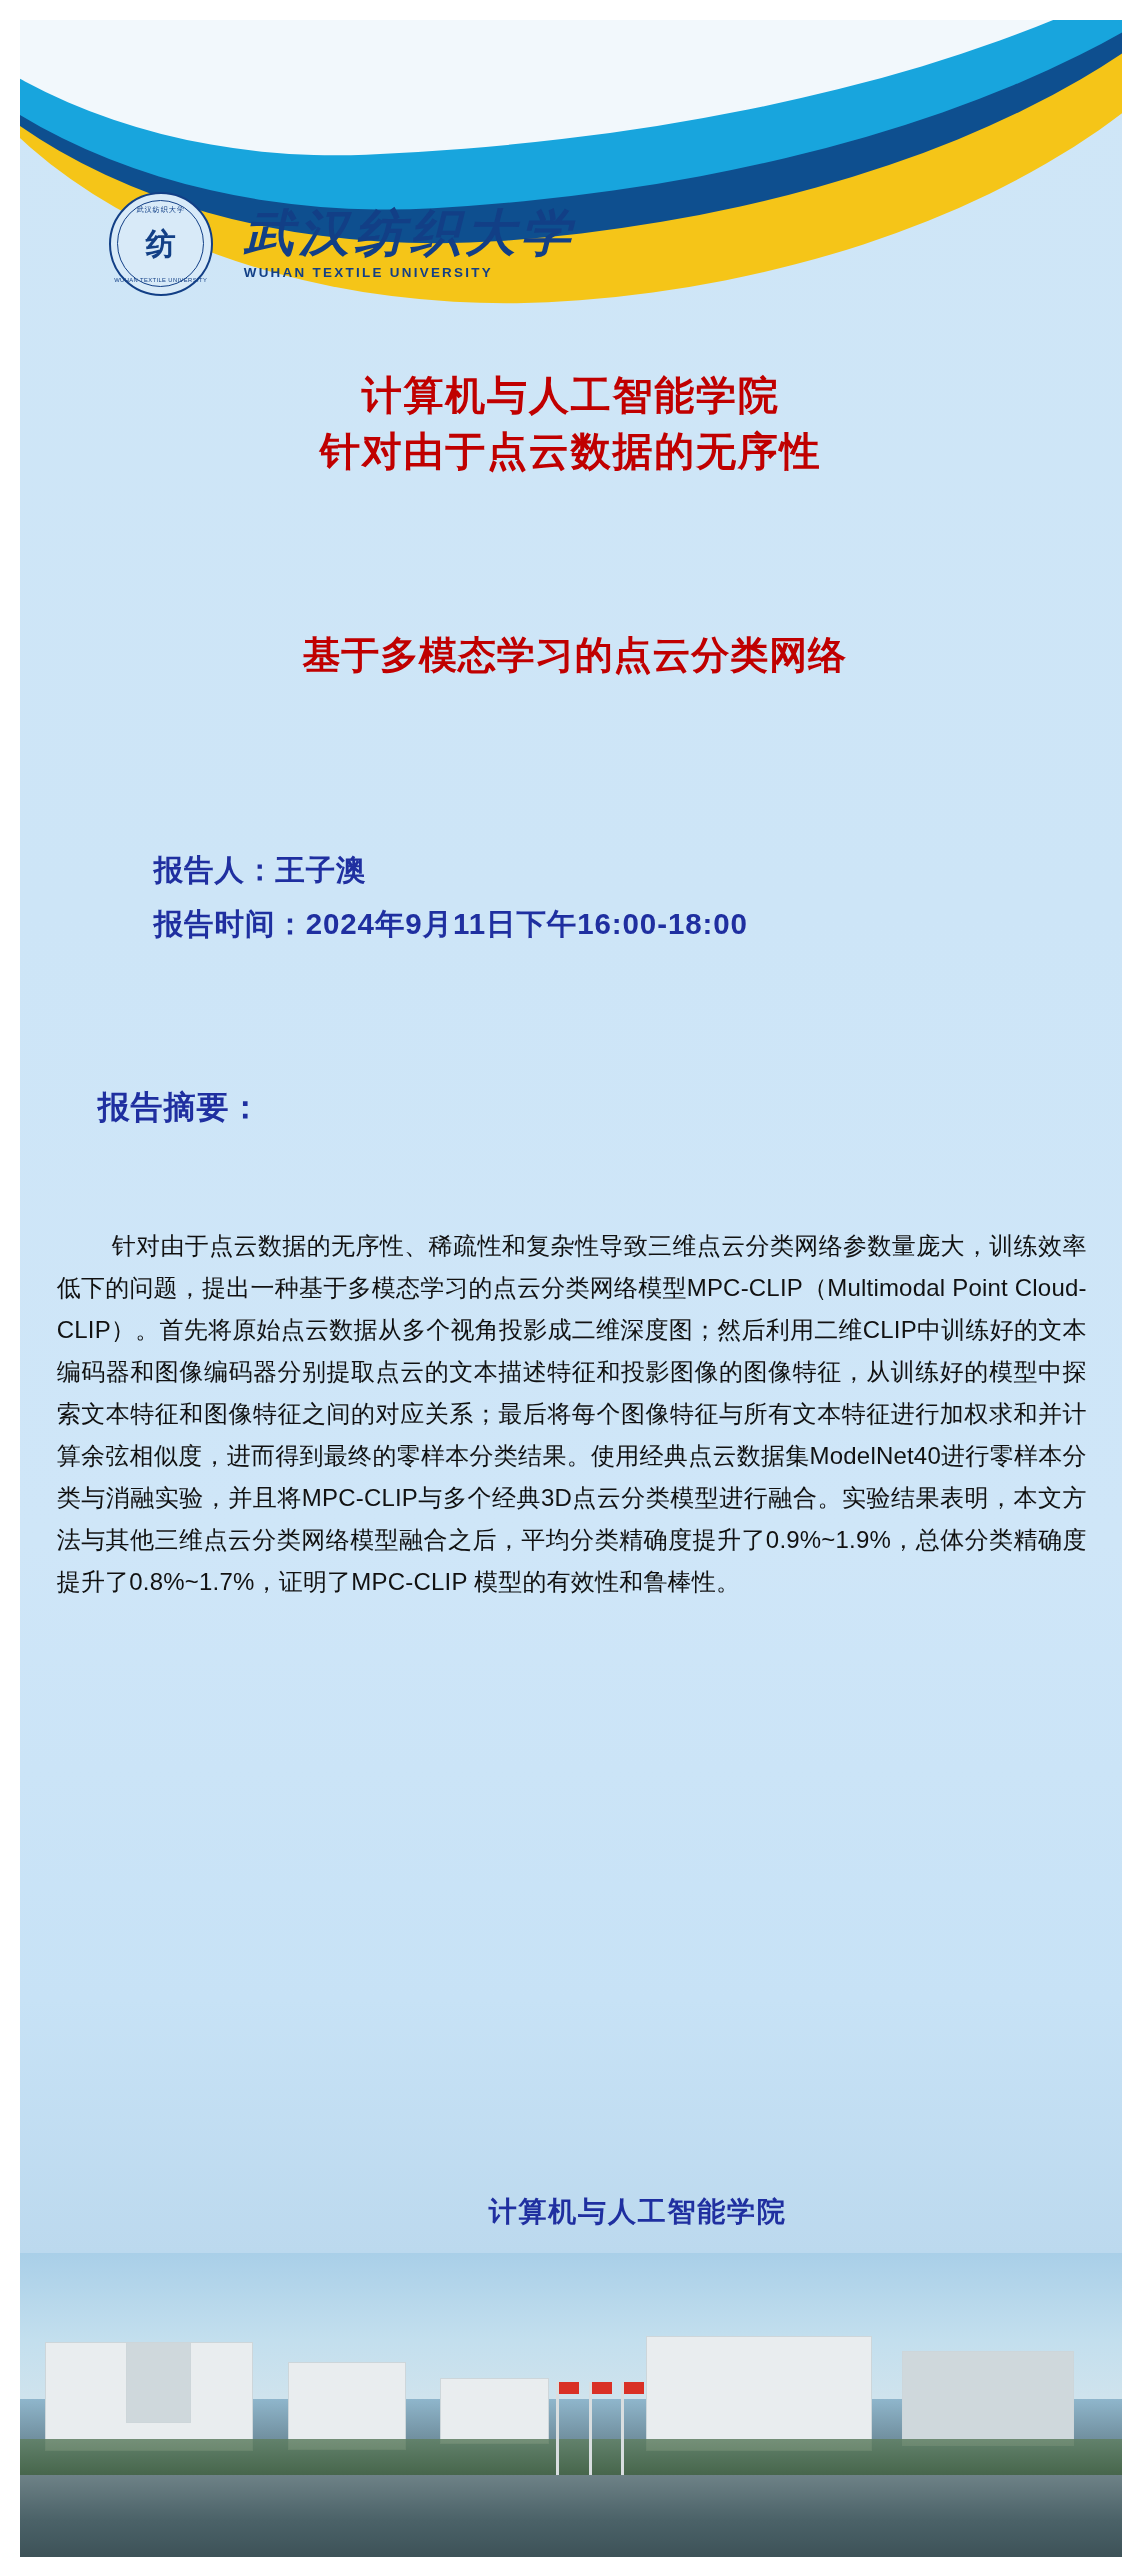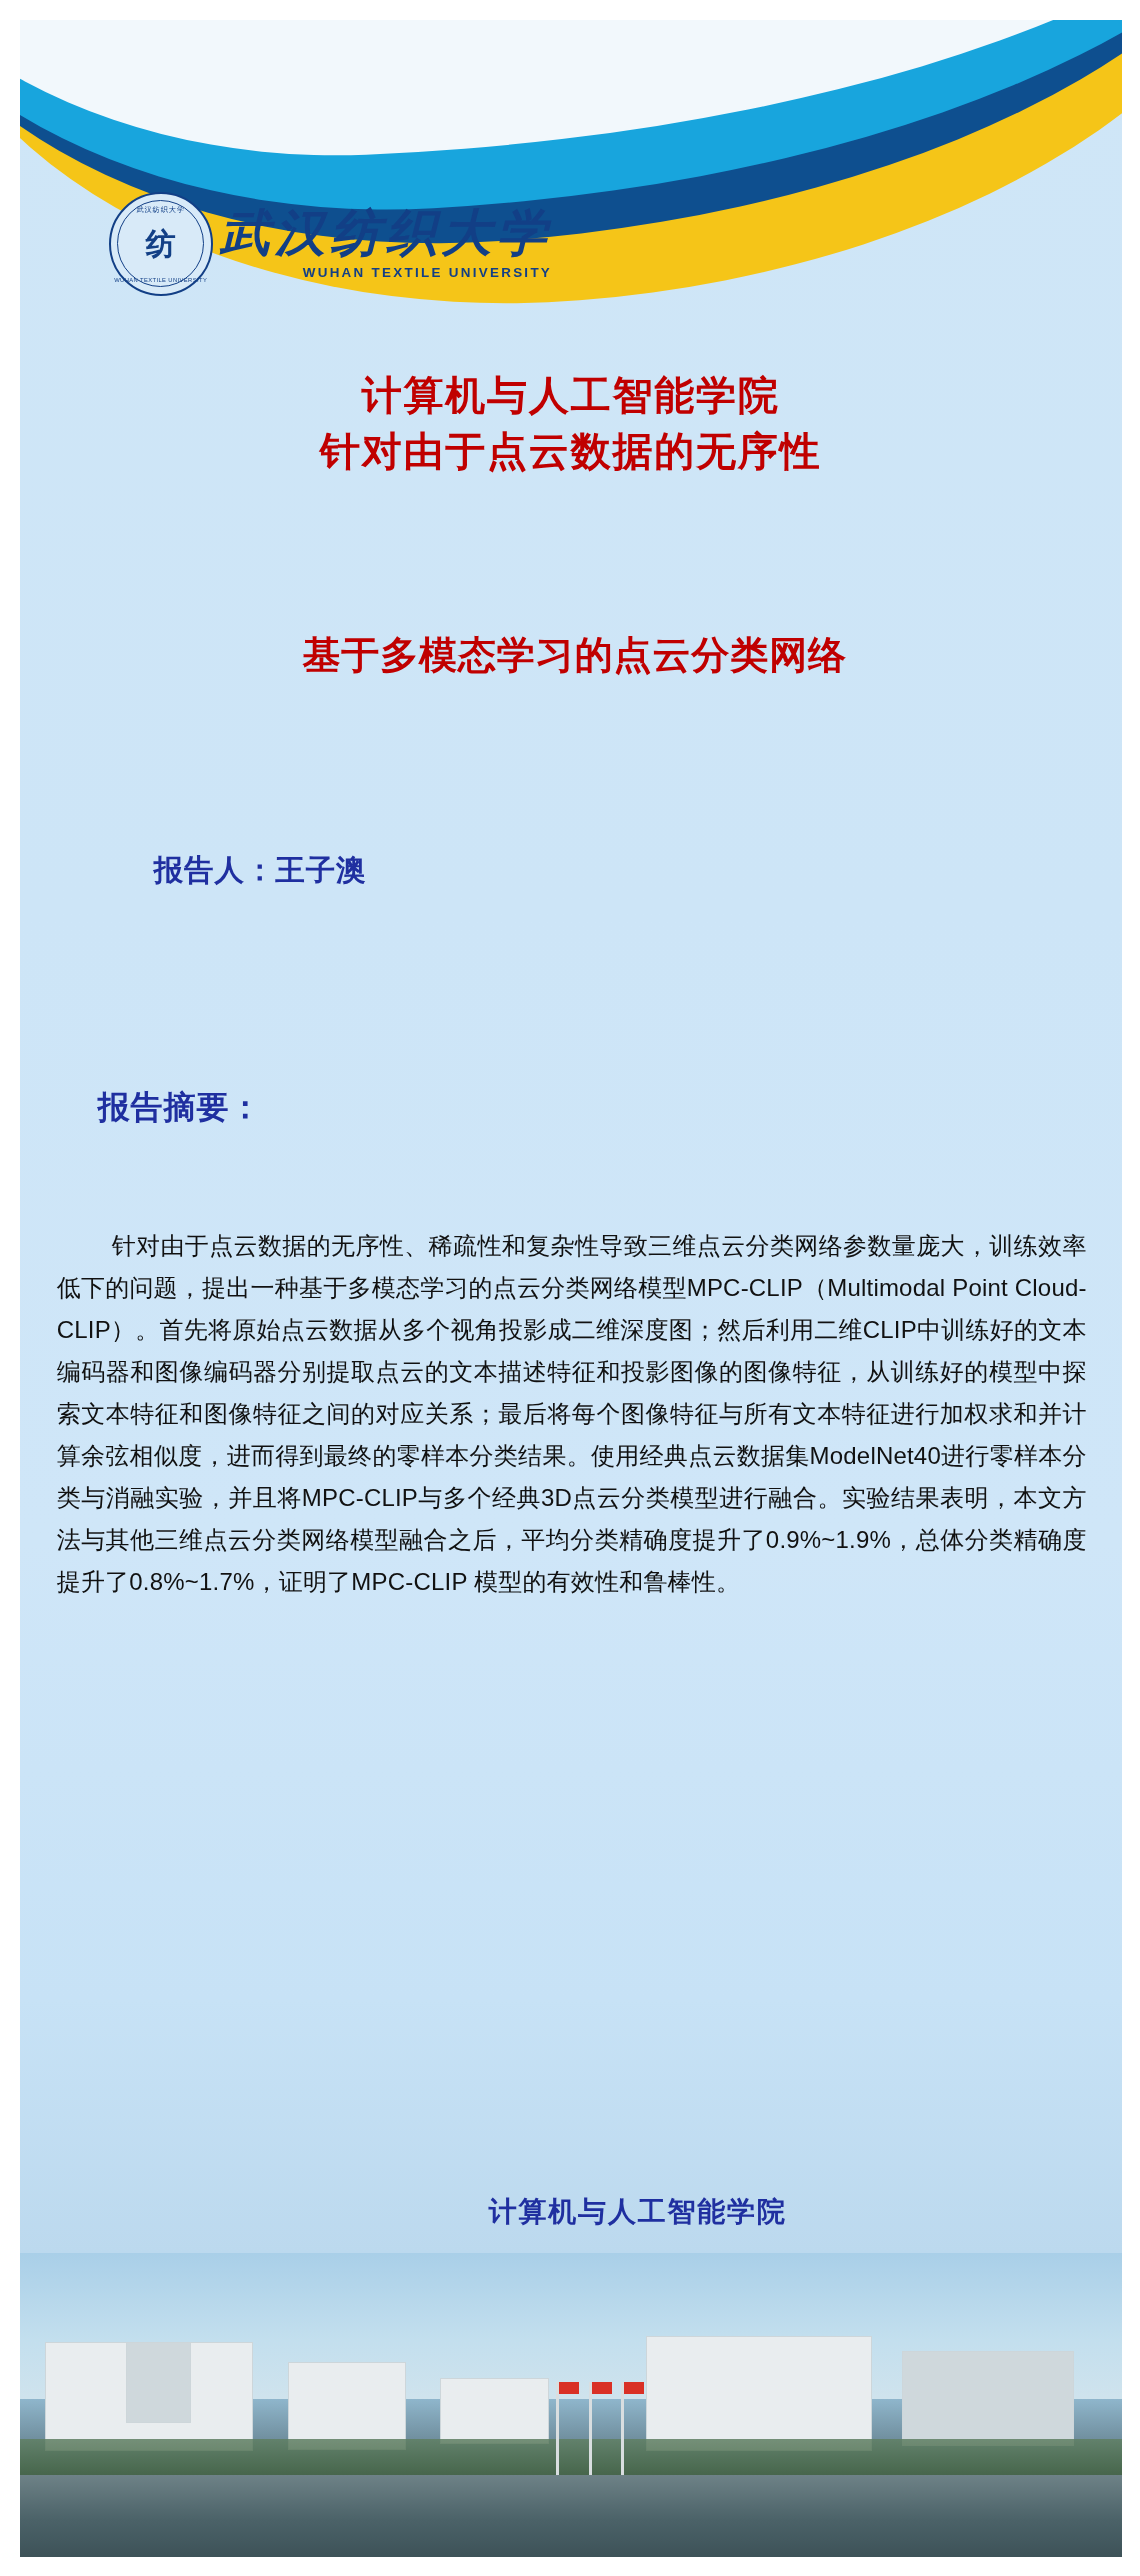--- a/index.html
+++ b/index.html
@@ -124,22 +124,21 @@
   .content {
     position: relative;
     z-index: 5;
   }
   .logo-row {
     position: absolute;
     left: 89px;
     top: 172px;
     display: flex;
     align-items: center;
-    gap: 7px;
-    text-align: right;
+    gap: 31px;
   }
   .seal {
     width: 100px;
     height: 100px;
     border-radius: 50%;
     border: 2.7px solid #123f86;
     position: relative;
     background: #d8eaf8;
     flex: none;
   }
@@ -297,20 +296,21 @@
 
       <div class="forum-title">
         <div>计算机与人工智能学院</div>
         <div>针对由于点云数据的无序性</div>
       </div>
 
       <div class="talk-title">基于多模态学习的点云分类网络</div>
 
       <div class="meta">
         <div>报告人：王子澳</div>
+        <div>报告时间：2024年9月11日下午16:00-18:00</div>
       </div>
 
       <div class="abstract-label">报告摘要：</div>
       <div class="abstract-body">针对由于点云数据的无序性、稀疏性和复杂性导致三维点云分类网络参数量庞大，训练效率低下的问题，提出一种基于多模态学习的点云分类网络模型MPC-CLIP（Multimodal Point Cloud-CLIP）。首先将原始点云数据从多个视角投影成二维深度图；然后利用二维CLIP中训练好的文本编码器和图像编码器分别提取点云的文本描述特征和投影图像的图像特征，从训练好的模型中探索文本特征和图像特征之间的对应关系；最后将每个图像特征与所有文本特征进行加权求和并计算余弦相似度，进而得到最终的零样本分类结果。使用经典点云数据集ModelNet40进行零样本分类与消融实验，并且将MPC-CLIP与多个经典3D点云分类模型进行融合。实验结果表明，本文方法与其他三维点云分类网络模型融合之后，平均分类精确度提升了0.9%~1.9%，总体分类精确度提升了0.8%~1.7%，证明了MPC-CLIP 模型的有效性和鲁棒性。</div>
 
       <div class="footer-org">计算机与人工智能学院</div>
     </div>
 
     <div class="photo">
       <div class="sky-band"></div>

